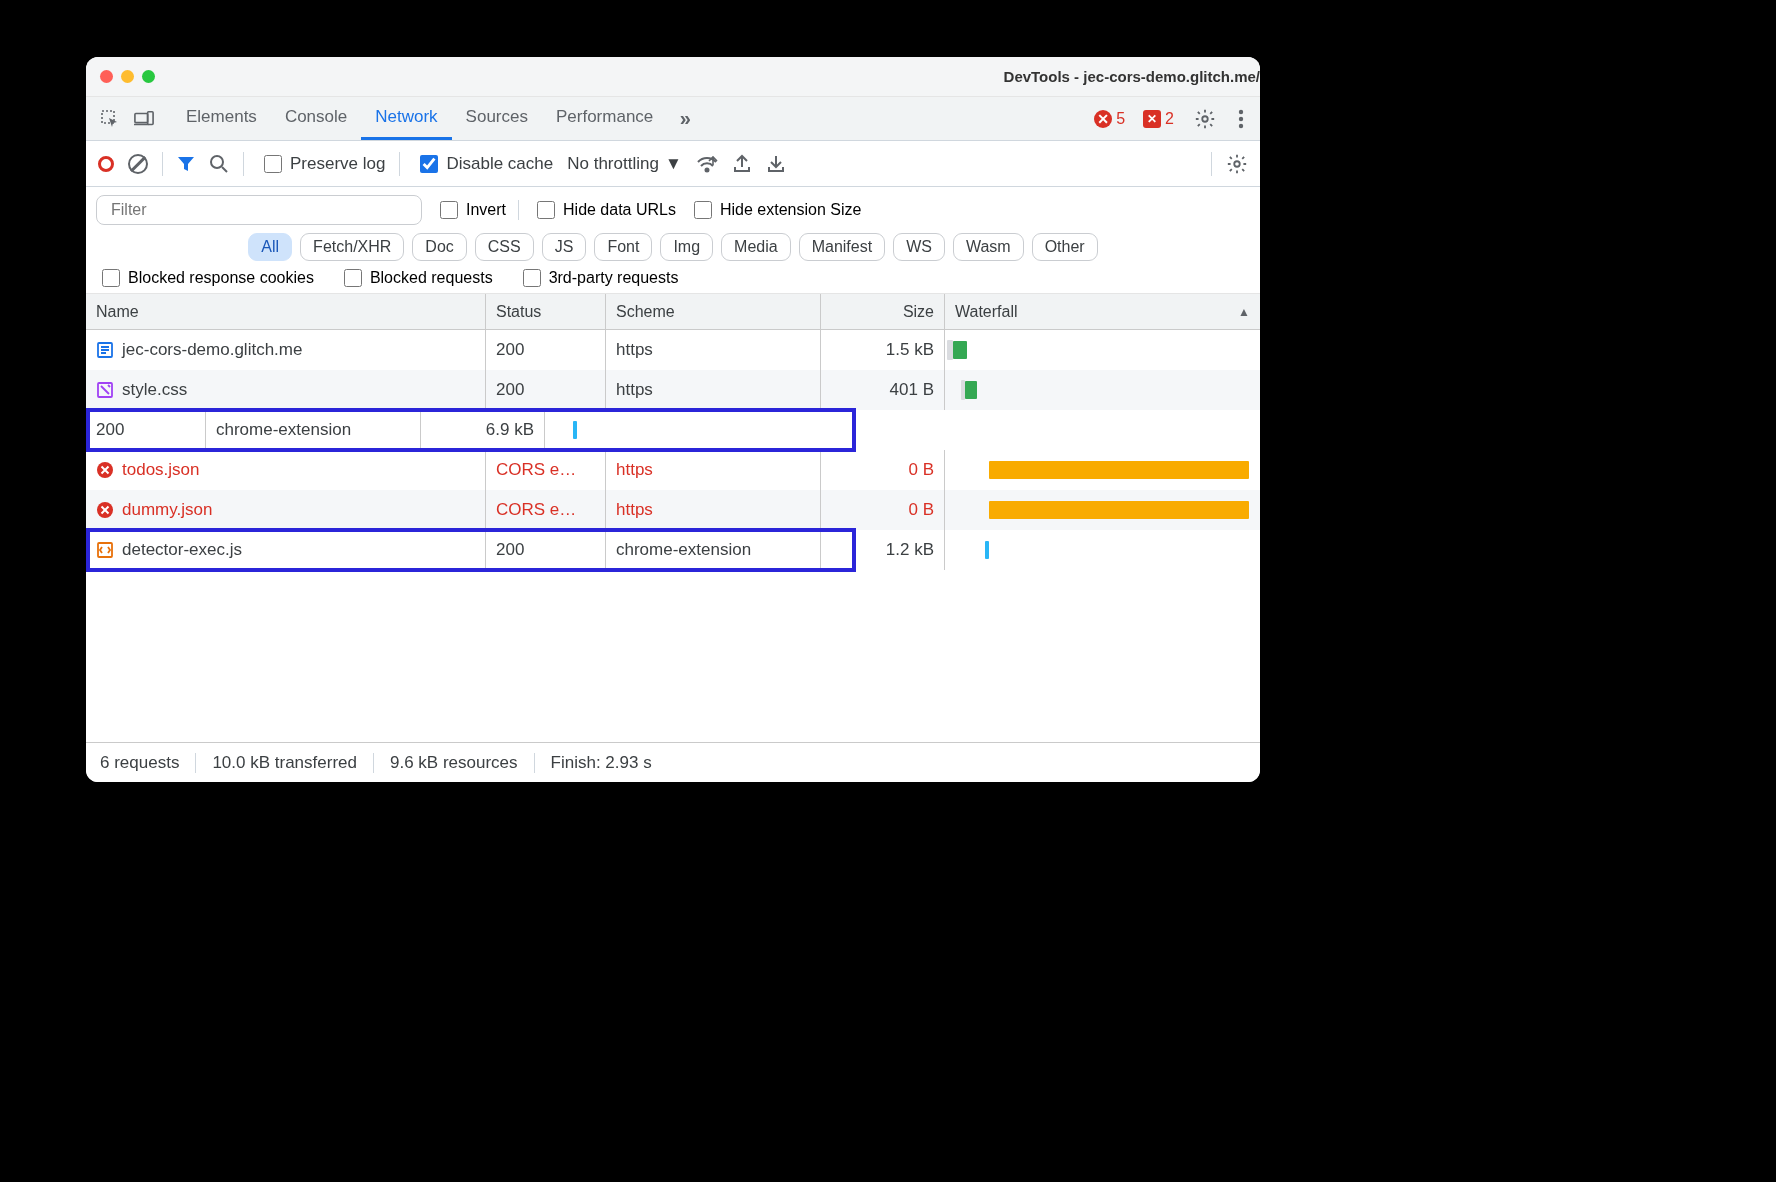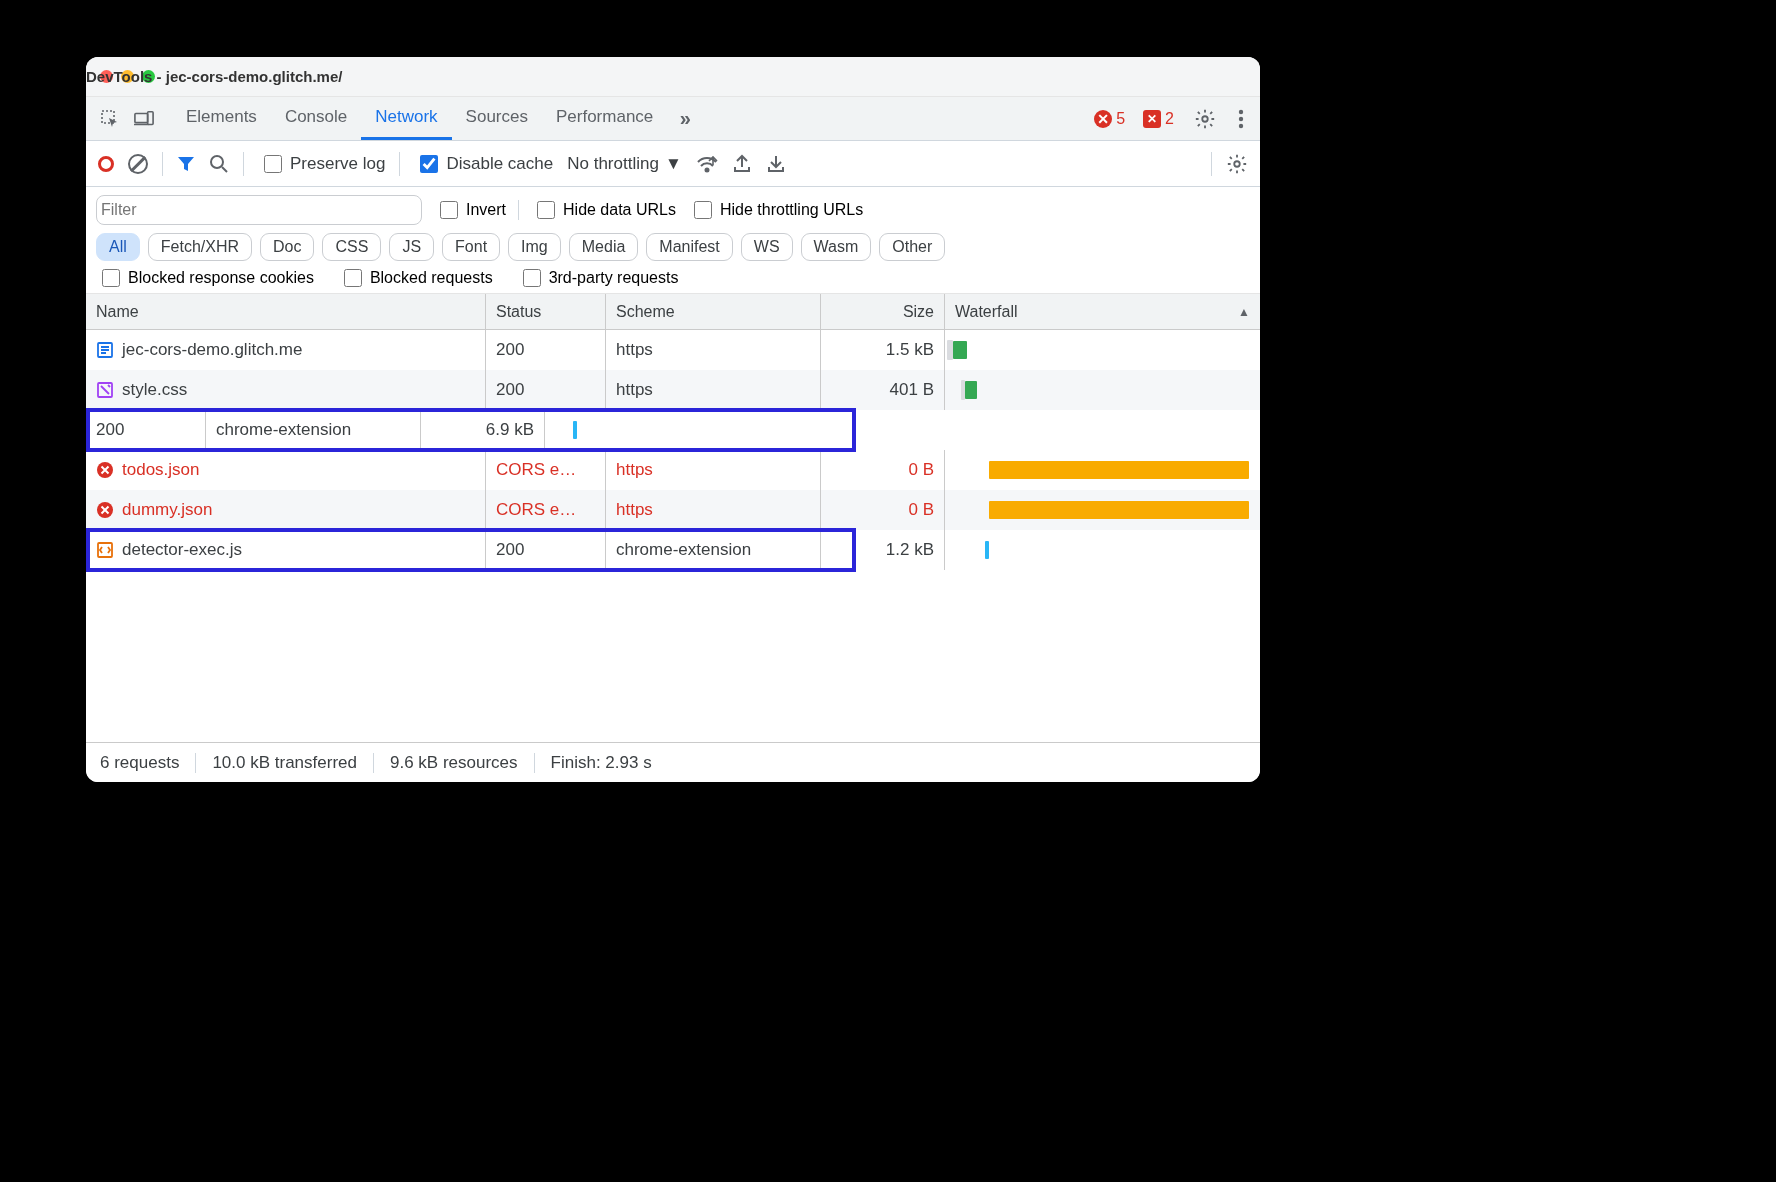--- a/index.html
+++ b/index.html
@@ -4,21 +4,21 @@
 <style>
   * { box-sizing: border-box; margin: 0; padding: 0; font-family: -apple-system, BlinkMacSystemFont, "Segoe UI", Helvetica, Arial, sans-serif; }
   body { background: #000; width: 1776px; height: 1182px; position: relative; }
   .window { position: absolute; left: 86px; top: 57px; width: 1174px; height: 725px; background: #fff; border-radius: 12px; box-shadow: 0 20px 60px rgba(0,0,0,.5); overflow: hidden; display: flex; flex-direction: column; }
   .titlebar { height: 40px; background: #f4f5f6; display: flex; align-items: center; padding: 0 14px; border-bottom: 1px solid #e5e5e5; position: relative; }
   .traffic { display: flex; gap: 8px; }
   .tl { width: 13px; height: 13px; border-radius: 50%; }
   .tl.r { background: #ff5f57; }
   .tl.y { background: #febc2e; }
   .tl.g { background: #28c840; }
-  .title { position: absolute; left: 0; right: 0; text-align: left; font-size: 15px; font-weight: 600; color: #333; pointer-events: none; }
+  .title { position: absolute; left: 0; right: 0; text-align: right; font-size: 15px; font-weight: 600; color: #333; pointer-events: none; }
   .tabs-row { height: 44px; background: #f1f3f4; border-bottom: 1px solid #d0d7de; display: flex; align-items: center; padding: 0 10px; gap: 8px; }
   .tabs-row .lefticons { display: flex; gap: 14px; padding: 0 10px 0 4px; }
   .icon { width: 20px; height: 20px; display: flex; align-items: center; justify-content: center; color: #5f6368; }
   .tabs { display: flex; align-items: stretch; height: 100%; }
   .tab { display: flex; align-items: center; padding: 0 14px; font-size: 17px; color: #5f6368; cursor: pointer; border-bottom: 3px solid transparent; }
   .tab.active { color: #1a73e8; border-bottom-color: #1a73e8; }
   .tabrow-right { margin-left: auto; display: flex; align-items: center; gap: 10px; }
   .badge-err { display: flex; align-items: center; gap: 4px; font-size: 16px; color: #d93025; padding: 0 4px; }
   .badge-err .circ { width: 18px; height: 18px; border-radius: 50%; background: #d93025; color: #fff; font-weight: bold; display: flex; align-items: center; justify-content: center; font-size: 14px; }
   .badge-err .sq { width: 18px; height: 18px; border-radius: 3px; background: #d93025; color: #fff; font-weight: bold; display: flex; align-items: center; justify-content: center; font-size: 12px; }
@@ -27,22 +27,22 @@
   .rec { width: 16px; height: 16px; border: 3px solid #d93025; border-radius: 50%; }
   .noentry { width: 20px; height: 20px; border: 2.5px solid #5f6368; border-radius: 50%; position: relative; }
   .noentry::after { content: ""; position: absolute; width: 2.5px; height: 20px; background: #5f6368; left: 50%; top: 50%; transform: translate(-50%,-50%) rotate(45deg); }
   .vsep { width: 1px; height: 24px; background: #d0d7de; }
   .funnel { color: #1a73e8; }
   .chk { display: flex; align-items: center; gap: 8px; padding-left: 6px; }
   .chk input { width: 18px; height: 18px; accent-color: #1a73e8; }
   .sel { display: flex; align-items: flex-start; gap: 6px; cursor: pointer; }
   .filterrow { padding: 8px 10px 6px 10px; background: #fff; border-bottom: 1px solid #e5e5e5; }
   .filterline1 { display: flex; align-items: center; gap: 12px; margin-bottom: 8px; flex-wrap: wrap; }
-  .filterinput { width: 326px; height: 30px; border: 1px solid #cacdd1; border-radius: 8px; padding: 0 4px; font-size: 16px; color: #333; }
-  .pills { display: flex; gap: 8px; flex-wrap: wrap; margin-bottom: 8px; }
+  .filterinput { width: 326px; height: 30px; border: 1px solid #cacdd1; border-radius: 8px; padding: 0 14px; font-size: 16px; color: #333; }
+  .pills { display: flex; gap: 8px; flex-wrap: wrap; margin-bottom: 8px; justify-content: center; }
   .pill { padding: 4px 12px; border: 1px solid #cacdd1; border-radius: 9px; font-size: 16px; color: #3c4043; cursor: pointer; background: #fff; }
   .pill.active { background: #cfe3fb; border-color: #cfe3fb; color: #1a57b8; }
   .checksrow { display: flex; gap: 24px; align-items: center; }
   .table-head { display: flex; height: 36px; border-bottom: 1px solid #cacaca; background: #f1f3f4; font-size: 16px; color: #3c4043; }
   .th, .td { display: flex; align-items: center; padding: 0 10px; border-right: 1px solid #cacaca; }
   .th:last-child, .td:last-child { border-right: none; }
   .c-name { width: 400px; }
   .c-status { width: 120px; }
   .c-scheme { width: 215px; }
   .c-size { width: 124px; justify-content: flex-end; }
@@ -194,21 +194,21 @@
           <input type="checkbox" style="">
           <span>Invert</span>
         </label>
       <div class="vsep" style="height:20px"></div>
       <label class="chk">
           <input type="checkbox" style="">
           <span>Hide data URLs</span>
         </label>
       <label class="chk">
           <input type="checkbox" style="">
-          <span>Hide throttling URLs</span>
+          <span>Hide extension Size</span>
         </label>
     </div>
     <div class="pills" id="pills-container">
         <div class="pill active">All</div>
         <div class="pill">Fetch/XHR</div>
         <div class="pill">Doc</div>
         <div class="pill">CSS</div>
         <div class="pill">JS</div>
         <div class="pill">Font</div>
         <div class="pill">Img</div>

